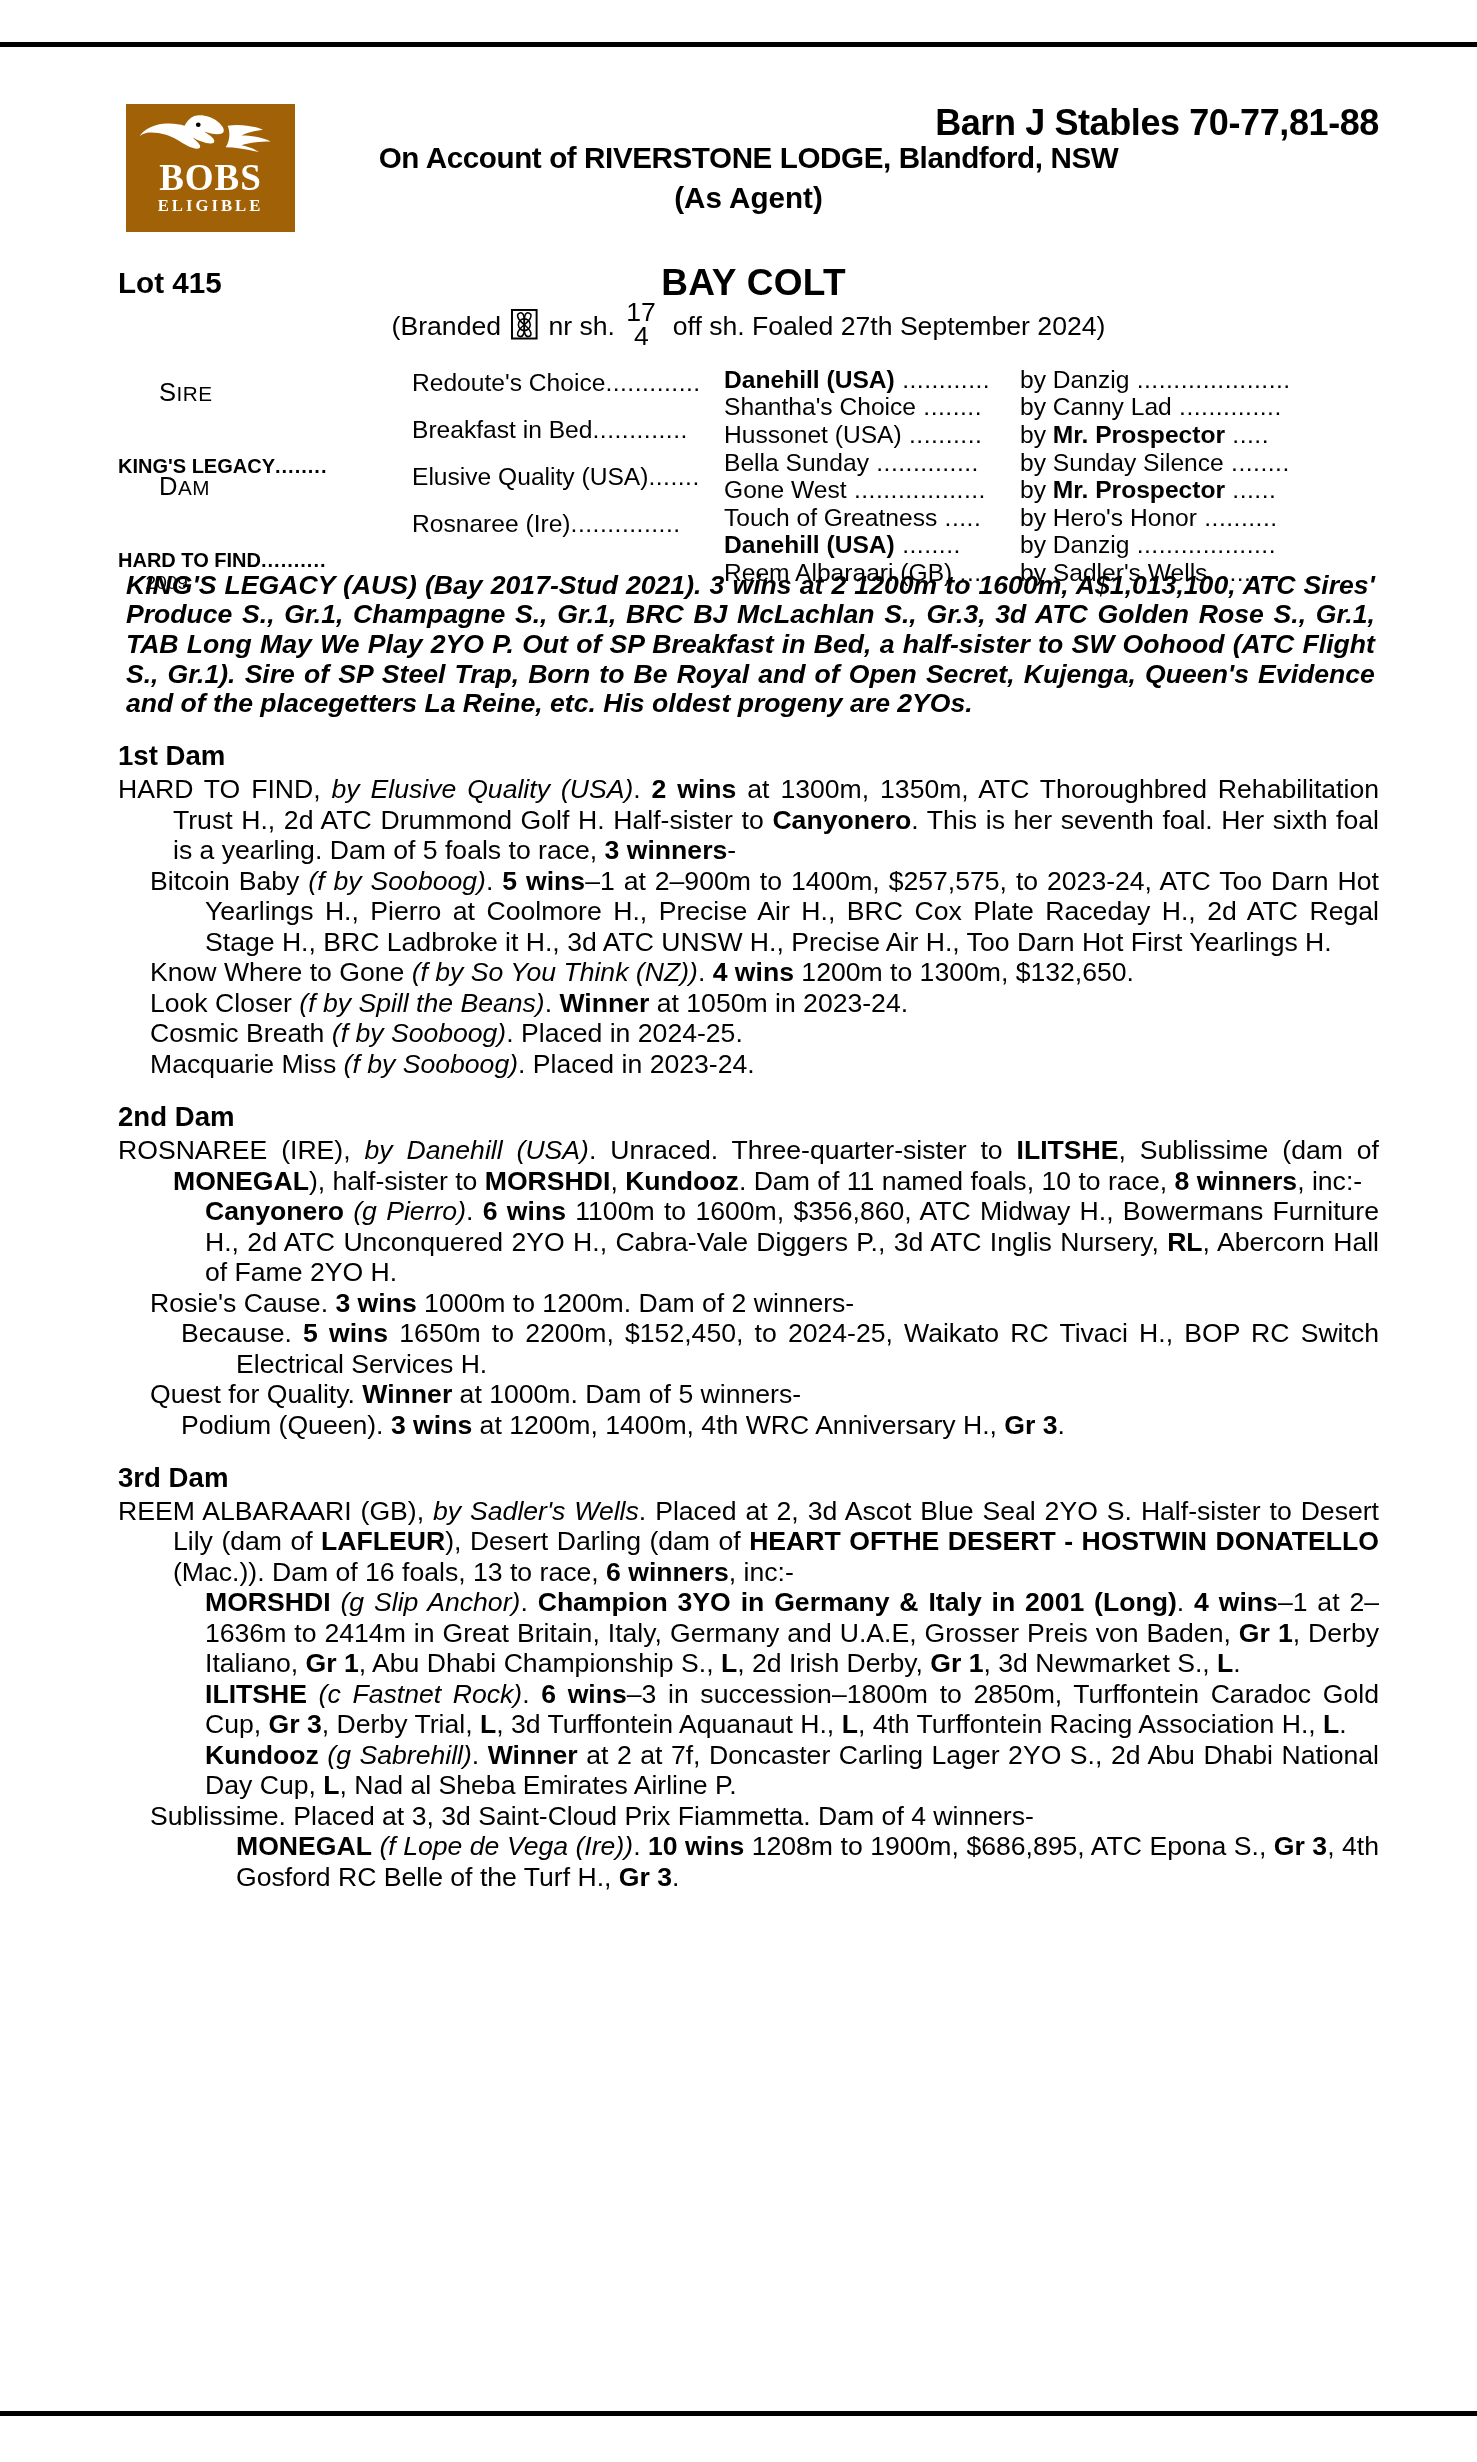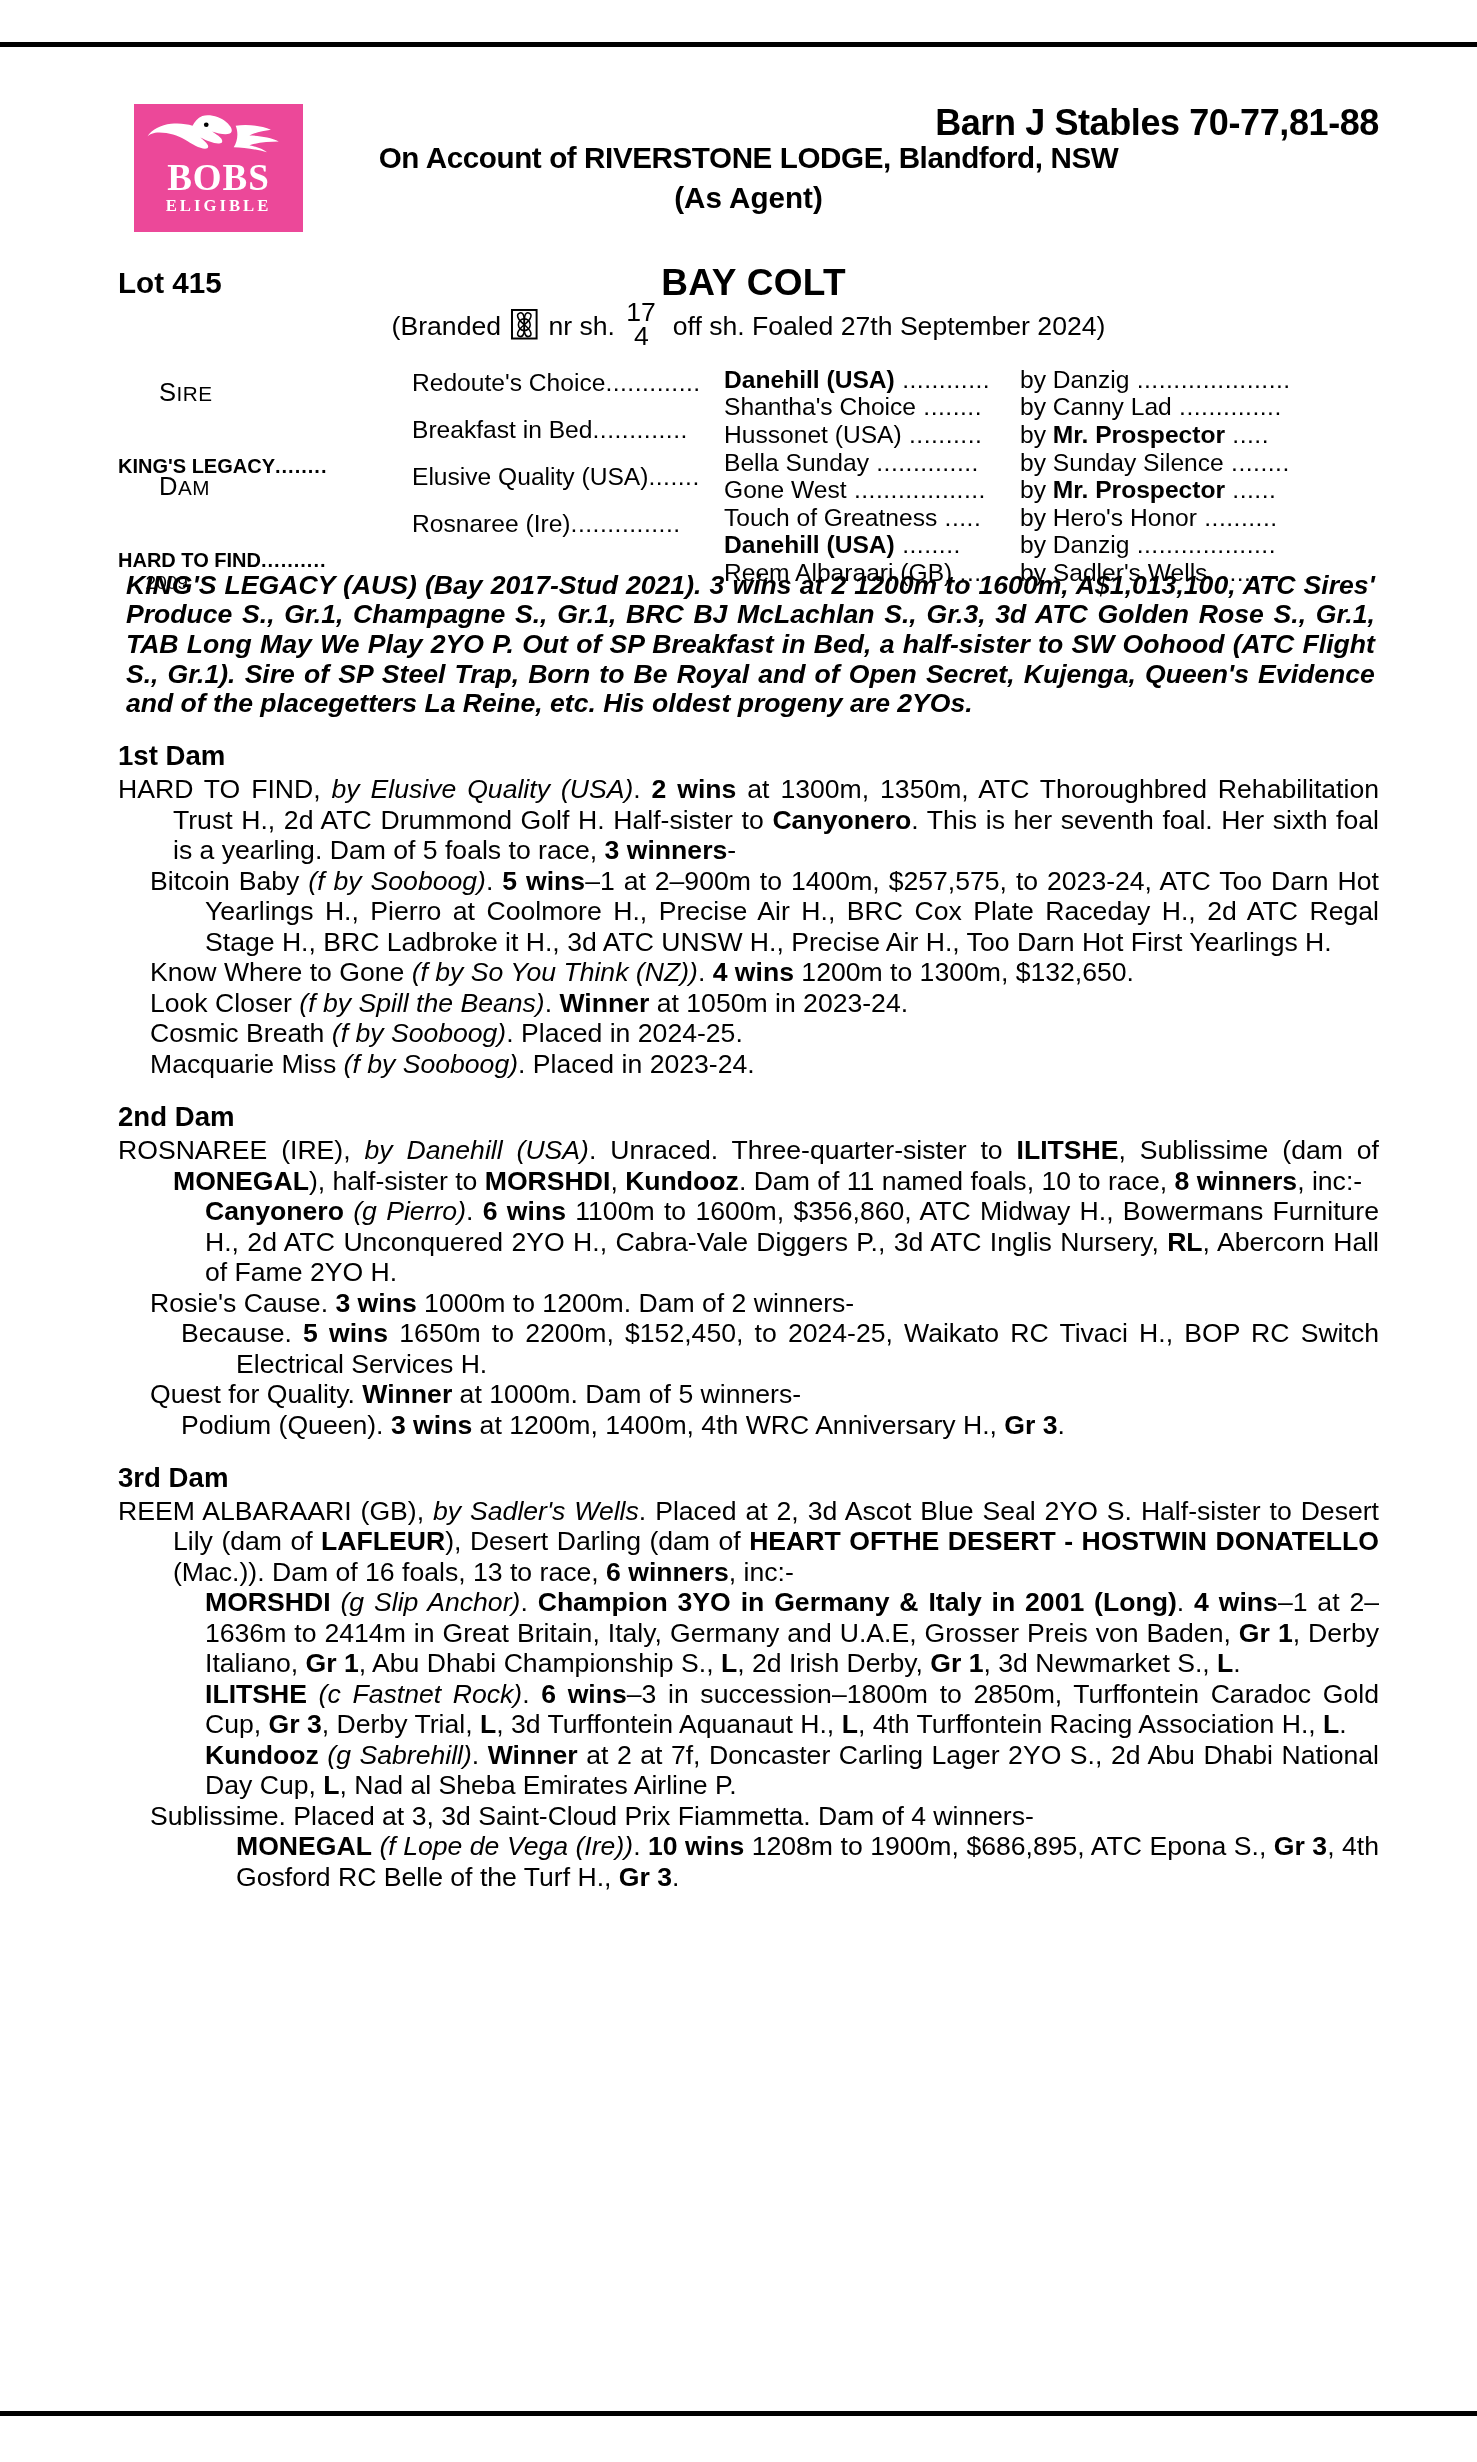--- a/index.html
+++ b/index.html
@@ -38,25 +38,25 @@
     width: 1261px;
   }
 
   
   .header-block {
     position: relative;
     height: 172px;
   }
   .bobs-logo {
     position: absolute;
-    left: 16px;
+    left: 8px;
     top: 9.9px;
     width: 169px;
     height: 128px;
-    background: #ec4899;
+    background: #a16207;
     color: #fff;
     text-align: center;
     overflow: hidden;
   }
   .bobs-bird {
     display: block;
     margin: 7.9px auto 0 auto;
     width: 148px;
     height: 49px;
   }

